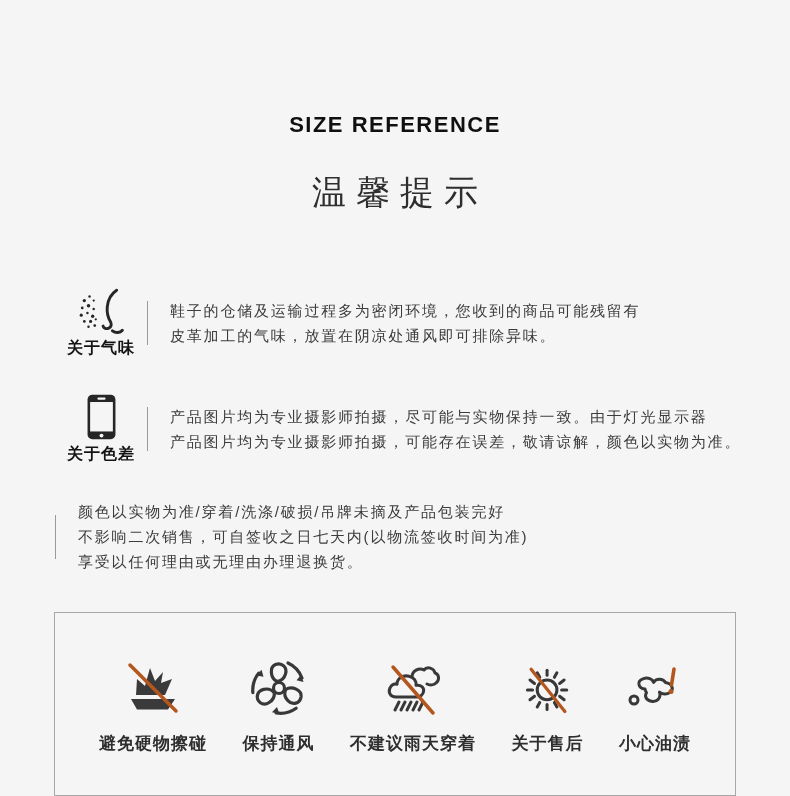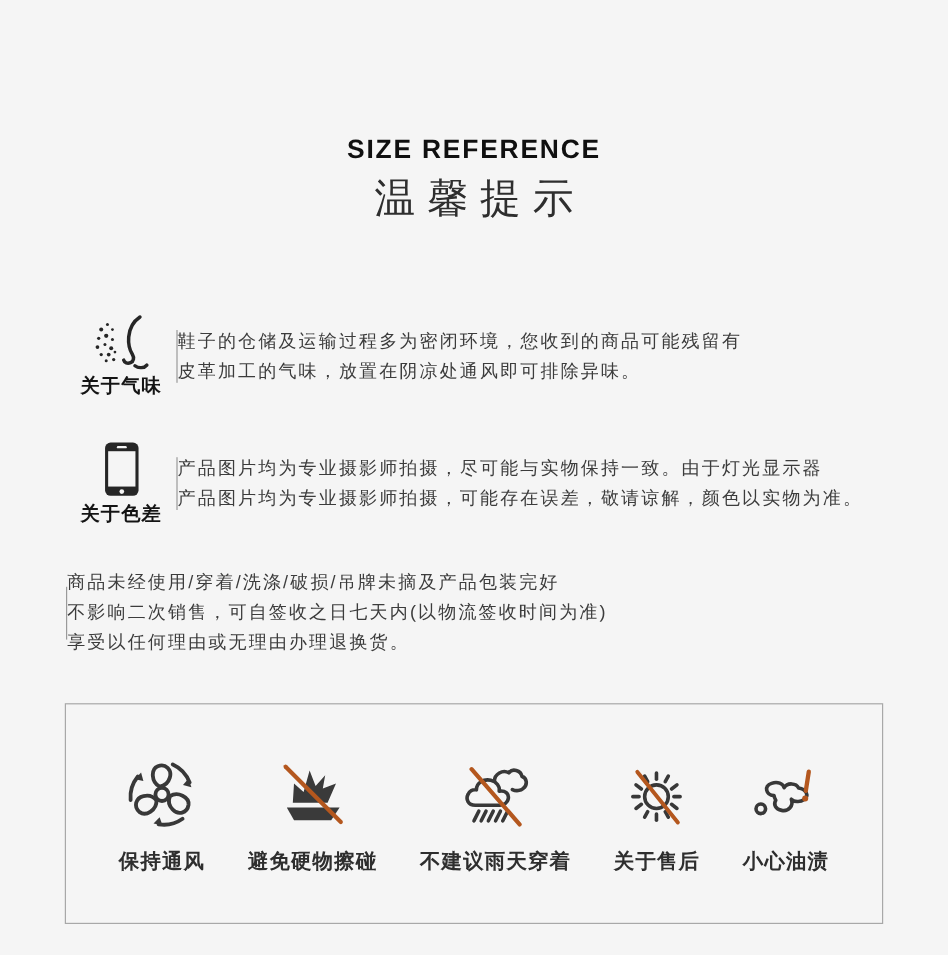--- a/index.html
+++ b/index.html
@@ -13,21 +13,21 @@
   .title-en {
     padding-top: 112px;
     text-align: center;
     font-size: 22px;
     font-weight: bold;
     letter-spacing: 1.5px;
     color: #101010;
     line-height: 26px;
   }
   .title-cn {
-    margin-top: 6px;
+    margin-top: 32px;
     text-align: center;
     font-size: 34px;
     font-weight: 400;
     letter-spacing: 10px;
     text-indent: 10px;
     color: #2e2e2e;
     line-height: 44px;
   }
   .notes { margin-top: 73px; }
   .note-row {
@@ -57,20 +57,21 @@
     letter-spacing: 1px;
     white-space: nowrap;
   }
   .note-divider {
     width: 1px;
     height: 44px;
     background: #9a9a9a;
     flex-shrink: 0;
   }
   .note-text {
+    margin-left: 22px;
     font-size: 15px;
     line-height: 25px;
     color: #3c3c3c;
     letter-spacing: 1.8px;
   }
   .care-box {
     margin: 38px 54px 0 54px;
     height: 184px;
     border: 1px solid #a8a8a8;
     display: flex;
@@ -156,29 +157,40 @@
     <div class="note-divider"></div>
     <div class="note-text">
       <div>产品图片均为专业摄影师拍摄，尽可能与实物保持一致。由于灯光显示器</div>
       <div>产品图片均为专业摄影师拍摄，可能存在误差，敬请谅解，颜色以实物为准。</div>
     </div>
   </div>
 
   <div class="note-row">
     <div class="note-divider"></div>
     <div class="note-text">
-      <div>商品未经使用/穿着/洗涤/破损/吊牌未摘及产品包装完好</div>
+      <div>颜色以实物为准/穿着/洗涤/破损/吊牌未摘及产品包装完好</div>
       <div>不影响二次销售，可自签收之日七天内(以物流签收时间为准)</div>
       <div>享受以任何理由或无理由办理退换货。</div>
     </div>
   </div>
 
 </div>
 
 <div class="care-box">
+
+  <div class="care-item">
+    <div class="care-icon">
+      <svg width="64" height="64" viewBox="0 0 64 64">
+        <path d="M10 43 H54 L47 53.5 H16 Z" fill="#3a3a3a"></path>
+        <path d="M15 39 L16 23 L24 30 L29 12 L34 25 L42 16 L40 27 L51 23 L44 39 Z" fill="#3a3a3a"></path>
+        <line x1="9" y1="9" x2="55" y2="55" stroke="#b4571e" stroke-width="3.5" stroke-linecap="round"></line>
+      </svg>
+    </div>
+    <div class="care-label">避免硬物擦碰</div>
+  </div>
 
   <div class="care-item">
     <div class="care-icon">
       <svg width="64" height="64" viewBox="0 0 64 64">
         <defs>
           <path id="blade" d="M30 25.5 C23 22 22.5 11 28.5 8.5 C35 6 40.5 11.5 38.5 18 C37 23 34 25 30 25.5 Z"></path>
           <g id="fanarm">
             <path d="M41 7 A27 27 0 0 1 55 22" fill="none"></path>
             <path d="M56.5 26 l-7 -1.8 4.6 -5.4 z" fill="#383838" stroke="none"></path>
           </g>
@@ -193,31 +205,20 @@
           <use href="#fanarm" transform="rotate(240 32 32)"></use>
         </g>
       </svg>
     </div>
     <div class="care-label">保持通风</div>
   </div>
 
   <div class="care-item">
     <div class="care-icon">
       <svg width="64" height="64" viewBox="0 0 64 64">
-        <path d="M10 43 H54 L47 53.5 H16 Z" fill="#3a3a3a"></path>
-        <path d="M15 39 L16 23 L24 30 L29 12 L34 25 L42 16 L40 27 L51 23 L44 39 Z" fill="#3a3a3a"></path>
-        <line x1="9" y1="9" x2="55" y2="55" stroke="#b4571e" stroke-width="3.5" stroke-linecap="round"></line>
-      </svg>
-    </div>
-    <div class="care-label">避免硬物擦碰</div>
-  </div>
-
-  <div class="care-item">
-    <div class="care-icon">
-      <svg width="64" height="64" viewBox="0 0 64 64">
         <g fill="none" stroke="#383838" stroke-width="3" stroke-linecap="round" stroke-linejoin="round">
           <path d="M31 21 C31 15 38 11 43 14 C46 10 53 12 54 17 C58 18 59 24 55 27 C53 29 49 29.5 46 28"></path>
           <path d="M15 41 C9 41 7 36 9 32 C10.2 29.3 13 27.6 16 28.2 C16 22.5 22 18.8 28 20.2 C33 21.4 35.6 25.4 35 29.3 C40 28.4 43.2 31.5 42.6 35.3 C42.1 38.8 39 41 35.4 41 Z"></path>
           <path d="M18 46 L14 54"></path>
             <path d="M24 46 L20 54"></path>
             <path d="M30 46 L26 54"></path>
           <path d="M36 46 L32 54"></path>
             <path d="M42 46 L38 54"></path>
         </g>
         <line x1="12" y1="11" x2="52" y2="57" stroke="#b4571e" stroke-width="3.5" stroke-linecap="round"></line>

